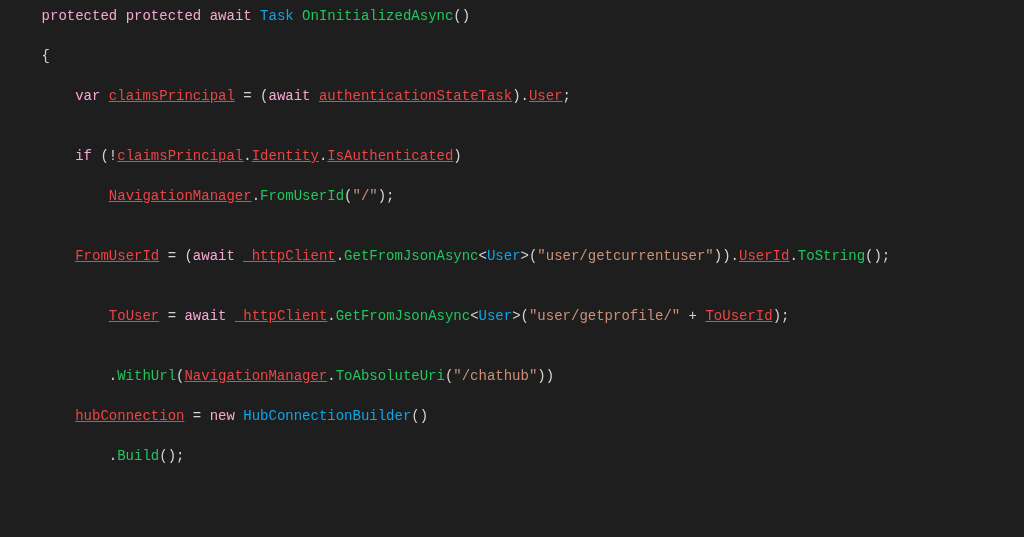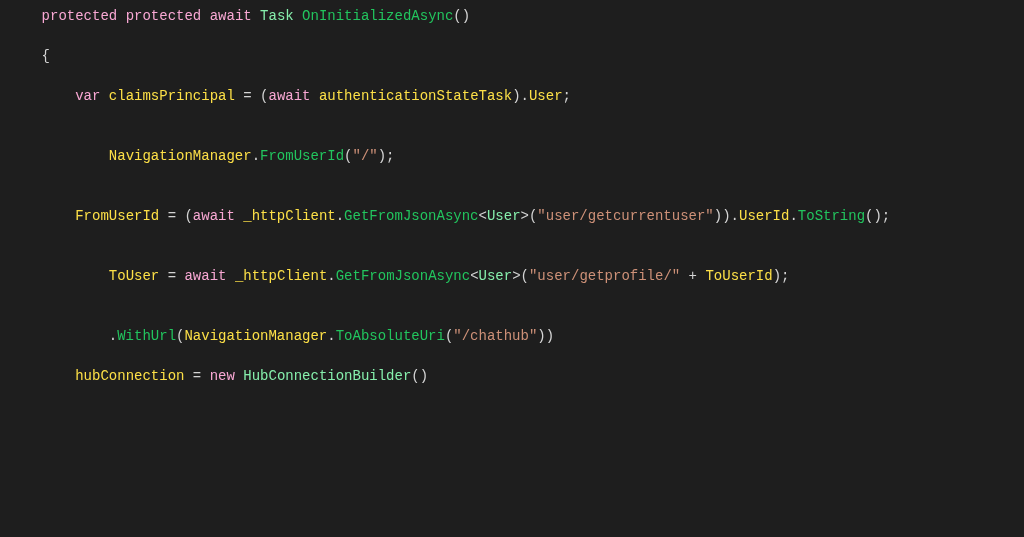--- a/index.html
+++ b/index.html
@@ -21,42 +21,44 @@
   }
   .line {
     display: block;
     padding-left: 8px;
   }
   .hl {
     background: #2a2a2a;
   }
   
   .kw   { color: #f9a8d4; } 
-  .type { color: #86efac; } 
+  .type { color: #0ea5e9; } 
   .fn   { color: #22c55e; } 
-  .var  { color: #fde047; } 
+  .var  { color: #ef4444; text-decoration: underline; } 
   .str  { color: #ce9178; } 
   .num  { color: #b5cea8; } 
   .pun  { color: #d4d4d4; } 
 </style>
 </head>
 <body>
 
 <pre class="code"><span class="line"><span class="pun">    </span><span class="kw">protected</span><span class="pun"> </span><span class="kw">protected</span><span class="pun"> </span><span class="kw">await</span><span class="pun"> </span><span class="type">Task</span><span class="pun"> </span><span class="fn">OnInitializedAsync</span><span class="pun">()</span></span>
 <span class="line"><span class="pun">    {</span></span>
 <span class="line"><span class="pun">        </span><span class="kw">var</span><span class="pun"> </span><span class="var">claimsPrincipal</span><span class="pun"> = (</span><span class="kw">await</span><span class="pun"> </span><span class="var">authenticationStateTask</span><span class="pun">).</span><span class="var">User</span><span class="pun">;</span></span>
 <span class="line"><span class="pun"></span></span>
+<span class="line"><span class="pun">        </span><span class="kw">if</span><span class="pun"> (!</span><span class="var">claimsPrincipal</span><span class="pun">.</span><span class="var">Identity</span><span class="pun">.</span><span class="var">IsAuthenticated</span><span class="pun">)</span></span>
 <span class="line"><span class="pun">            </span><span class="var">NavigationManager</span><span class="pun">.</span><span class="fn">FromUserId</span><span class="pun">(</span><span class="str">"/"</span><span class="pun">);</span></span>
 <span class="line"><span class="pun"></span></span>
 <span class="line"><span class="pun">        </span><span class="var">FromUserId</span><span class="pun"> = (</span><span class="kw">await</span><span class="pun"> </span><span class="var">_httpClient</span><span class="pun">.</span><span class="fn">GetFromJsonAsync</span><span class="pun">&lt;</span><span class="type">User</span><span class="pun">&gt;(</span><span class="str">"user/getcurrentuser"</span><span class="pun">)).</span><span class="var">UserId</span><span class="pun">.</span><span class="fn">ToString</span><span class="pun">();</span></span>
 <span class="line"><span class="pun"></span></span>
 <span class="line"><span class="pun">            </span><span class="var">ToUser</span><span class="pun"> = </span><span class="kw">await</span><span class="pun"> </span><span class="var">_httpClient</span><span class="pun">.</span><span class="fn">GetFromJsonAsync</span><span class="pun">&lt;</span><span class="type">User</span><span class="pun">&gt;(</span><span class="str">"user/getprofile/"</span><span class="pun"> + </span><span class="var">ToUserId</span><span class="pun">);</span></span>
 <span class="line"><span class="pun"></span></span>
 <span class="line"><span class="pun">            .</span><span class="fn">WithUrl</span><span class="pun">(</span><span class="var">NavigationManager</span><span class="pun">.</span><span class="fn">ToAbsoluteUri</span><span class="pun">(</span><span class="str">"/chathub"</span><span class="pun">))</span></span>
 <span class="line"><span class="pun">        </span><span class="var">hubConnection</span><span class="pun"> = </span><span class="kw">new</span><span class="pun"> </span><span class="type">HubConnectionBuilder</span><span class="pun">()</span></span>
+<span class="line"><span class="pun">            .</span><span class="fn">Build</span><span class="pun">();</span></span>
 <span class="line"><span class="pun"></span></span>
 
 
 
 
 
 <span class="line hl"><span class="pun"></span></span>
 
 <span class="line"><span class="pun"></span></span>
 </pre>

